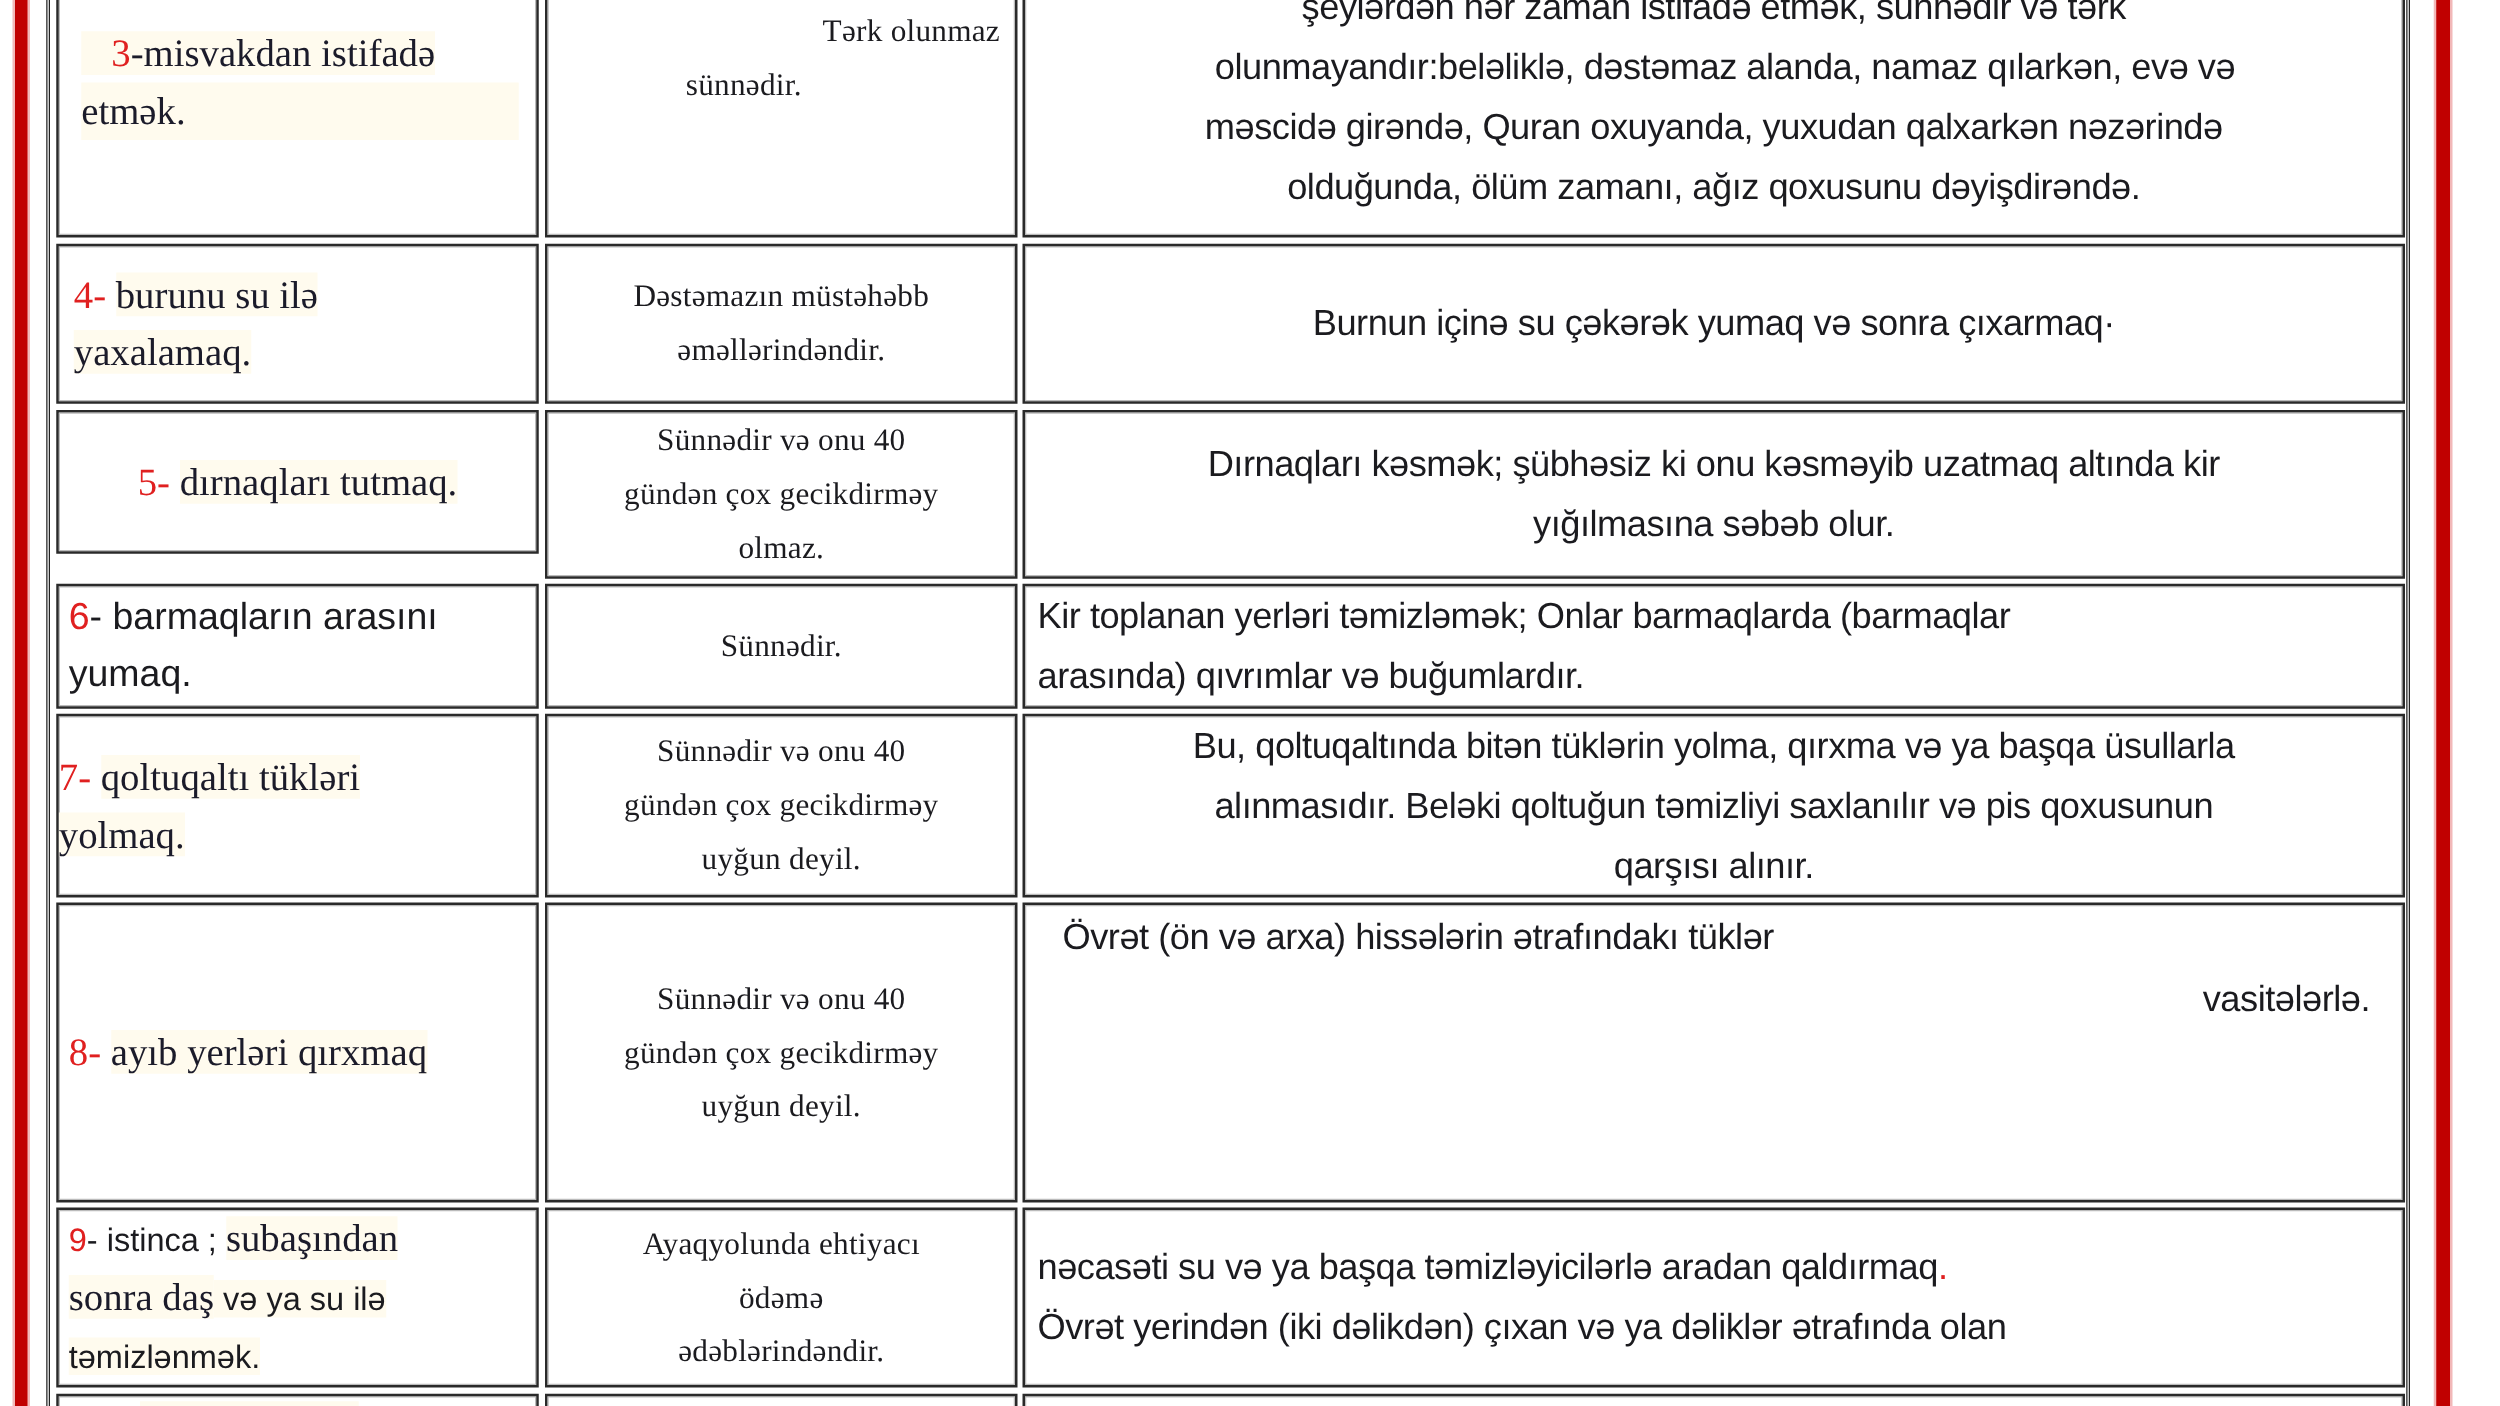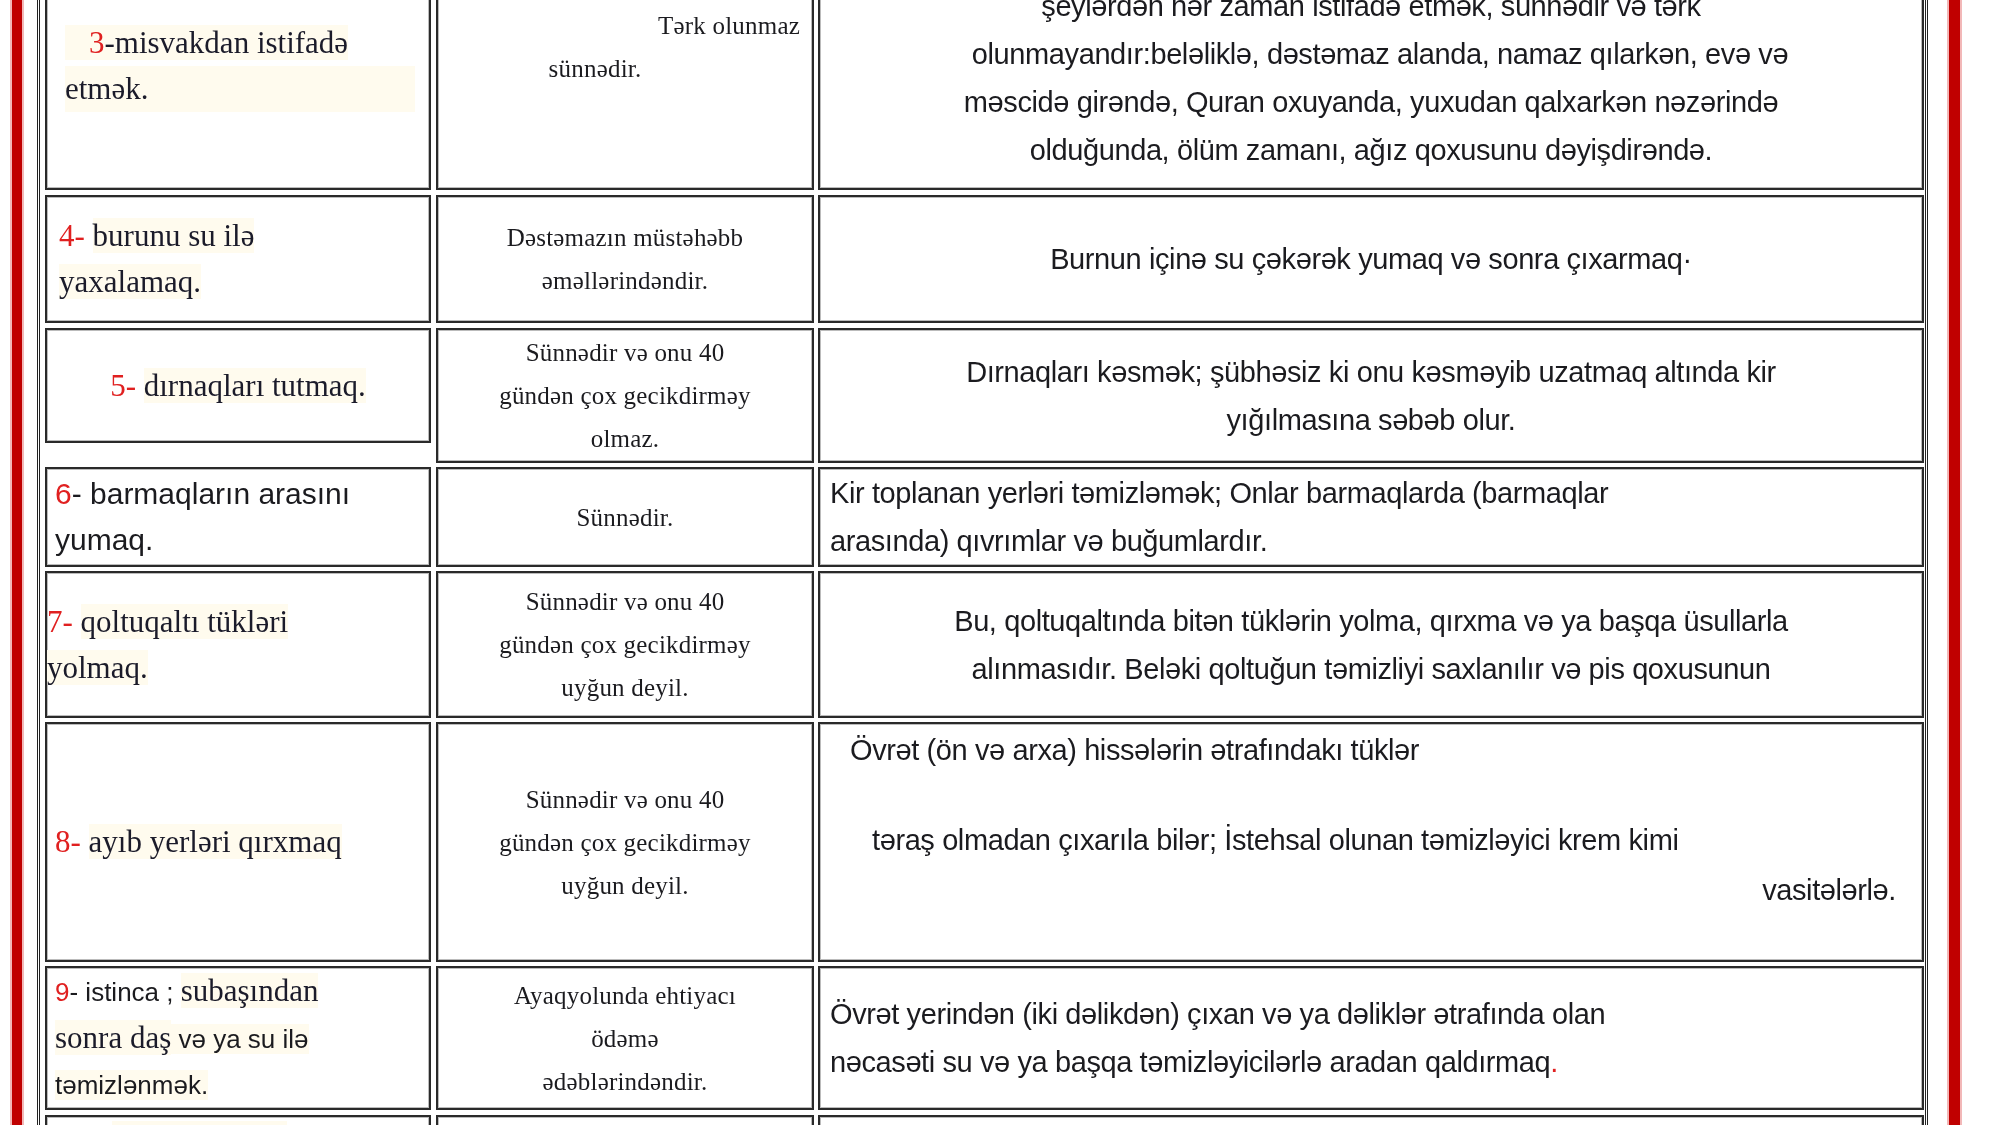--- a/index.html
+++ b/index.html
@@ -113,52 +113,52 @@
   </div>
 </div>
 <div class="cell c2" style="top:571px;height:147px;">
   <div class="txt">Sünnədir və onu 40</div>
   <div class="txt">gündən çox gecikdirməy</div>
   <div class="txt">uyğun deyil.</div>
 </div>
 <div class="cell c3" style="top:571px;height:147px;">
   <div class="txt" style="text-align:center;">Bu, qoltuqaltında bitən tüklərin yolma, qırxma və ya başqa üsullarla</div>
   <div class="txt" style="text-align:center;">alınmasıdır. Beləki qoltuğun təmizliyi saxlanılır və pis qoxusunun</div>
+  <div class="txt" style="text-align:center;">qarşısı alınır.</div>
 </div>
 
 <div class="cell c1" style="top:722px;height:240px;">
   <div class="serif pad1" style="padding-left:8px;">
     <span class="num">8</span><span class="num">- </span><span class="hl">ayıb yerləri qırxmaq</span>
   </div>
 </div>
 <div class="cell c2" style="top:722px;height:240px;">
   <div class="txt">Sünnədir və onu 40</div>
   <div class="txt">gündən çox gecikdirməy</div>
   <div class="txt">uyğun deyil.</div>
 </div>
 <div class="cell c3" style="top:722px;height:240px;justify-content:flex-start;padding-top:2px;">
   <div class="txt" style="padding-left:30px;">Övrət (ön və arxa) hissələrin ətrafındakı tüklər</div>
-  <div class="txt" style="padding-left:52px;margin-top:42px;">təraş olmadan çıxarıla bilər;  İstehsal olunan təmizləyici krem kimi</div>
   <div class="txt" style="text-align:right;padding-right:26px;margin-top:2px;">vasitələrlə.</div>
 </div>
 
 <div class="cell c1" style="top:966px;height:144px;">
   <div class="pad1" style="padding-left:8px;">
     <span class="sans" style="font-size:26px;line-height:46px;"><span class="num">9</span><span>- istinca ; </span></span><span class="serif hl">subaşından</span><br>
     <span class="serif hl">sonra daş</span><span class="sans hl" style="font-size:26px;line-height:46px;"> və ya su ilə</span><br>
     <span class="sans hl" style="font-size:26px;line-height:46px;">təmizlənmək.</span>
   </div>
 </div>
 <div class="cell c2" style="top:966px;height:144px;">
   <div class="txt">Ayaqyolunda ehtiyacı</div>
   <div class="txt">ödəmə</div>
   <div class="txt">ədəblərindəndir.</div>
 </div>
 <div class="cell c3" style="top:966px;height:144px;">
+  <div class="txt" style="padding-left:10px;"><span>nəcasəti su və ya başqa təmizləyicilərlə aradan qaldırmaq</span><span class="red-dot">.</span></div>
   <div class="txt" style="padding-left:10px;">Övrət yerindən (iki dəlikdən) çıxan və ya dəliklər ətrafında olan</div>
-  <div class="txt" style="padding-left:10px;"><span>nəcasəti su və ya başqa təmizləyicilərlə aradan qaldırmaq</span><span class="red-dot">.</span></div>
 </div>
 
 <div class="cell c1" style="top:1115px;height:60px;">
   <div style="position:absolute;left:65px;top:4px;width:175px;height:40px;" class="hl"></div>
 </div>
 <div class="cell c2" style="top:1115px;height:60px;"></div>
 <div class="cell c3" style="top:1115px;height:60px;"></div>
 
 </body></html>

